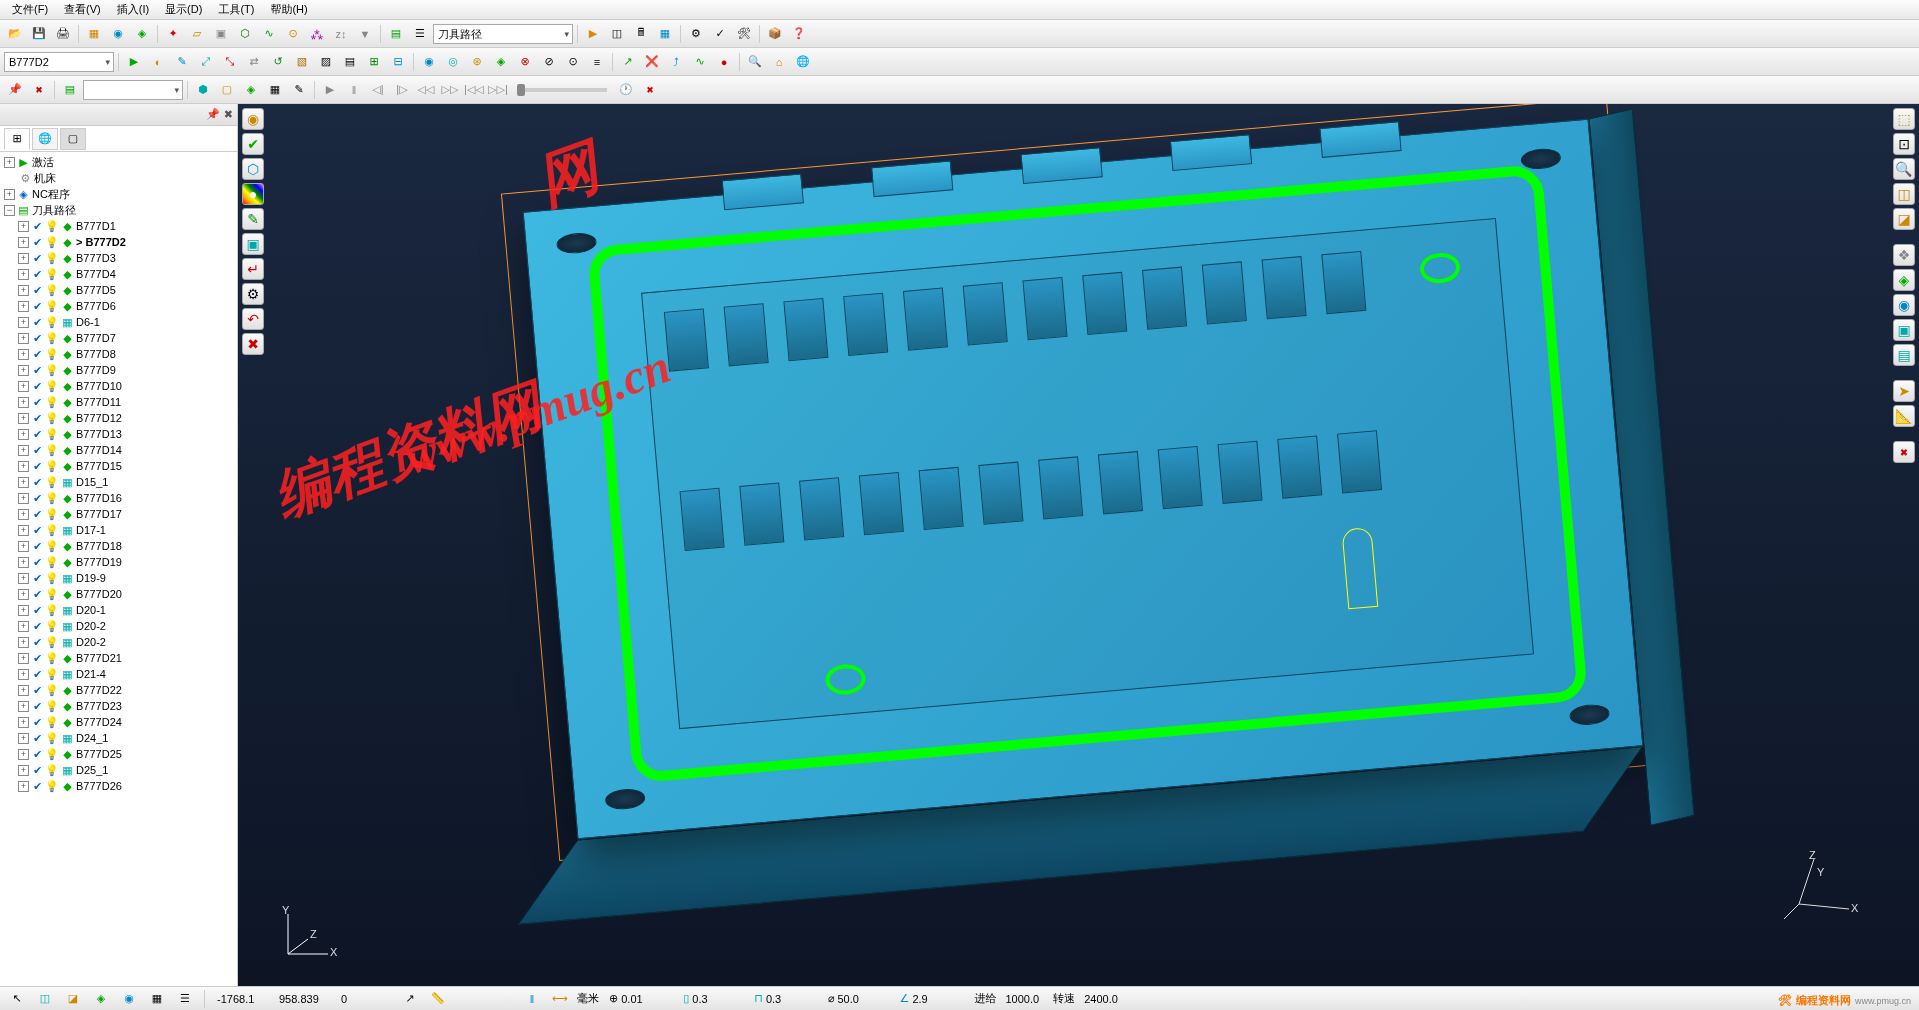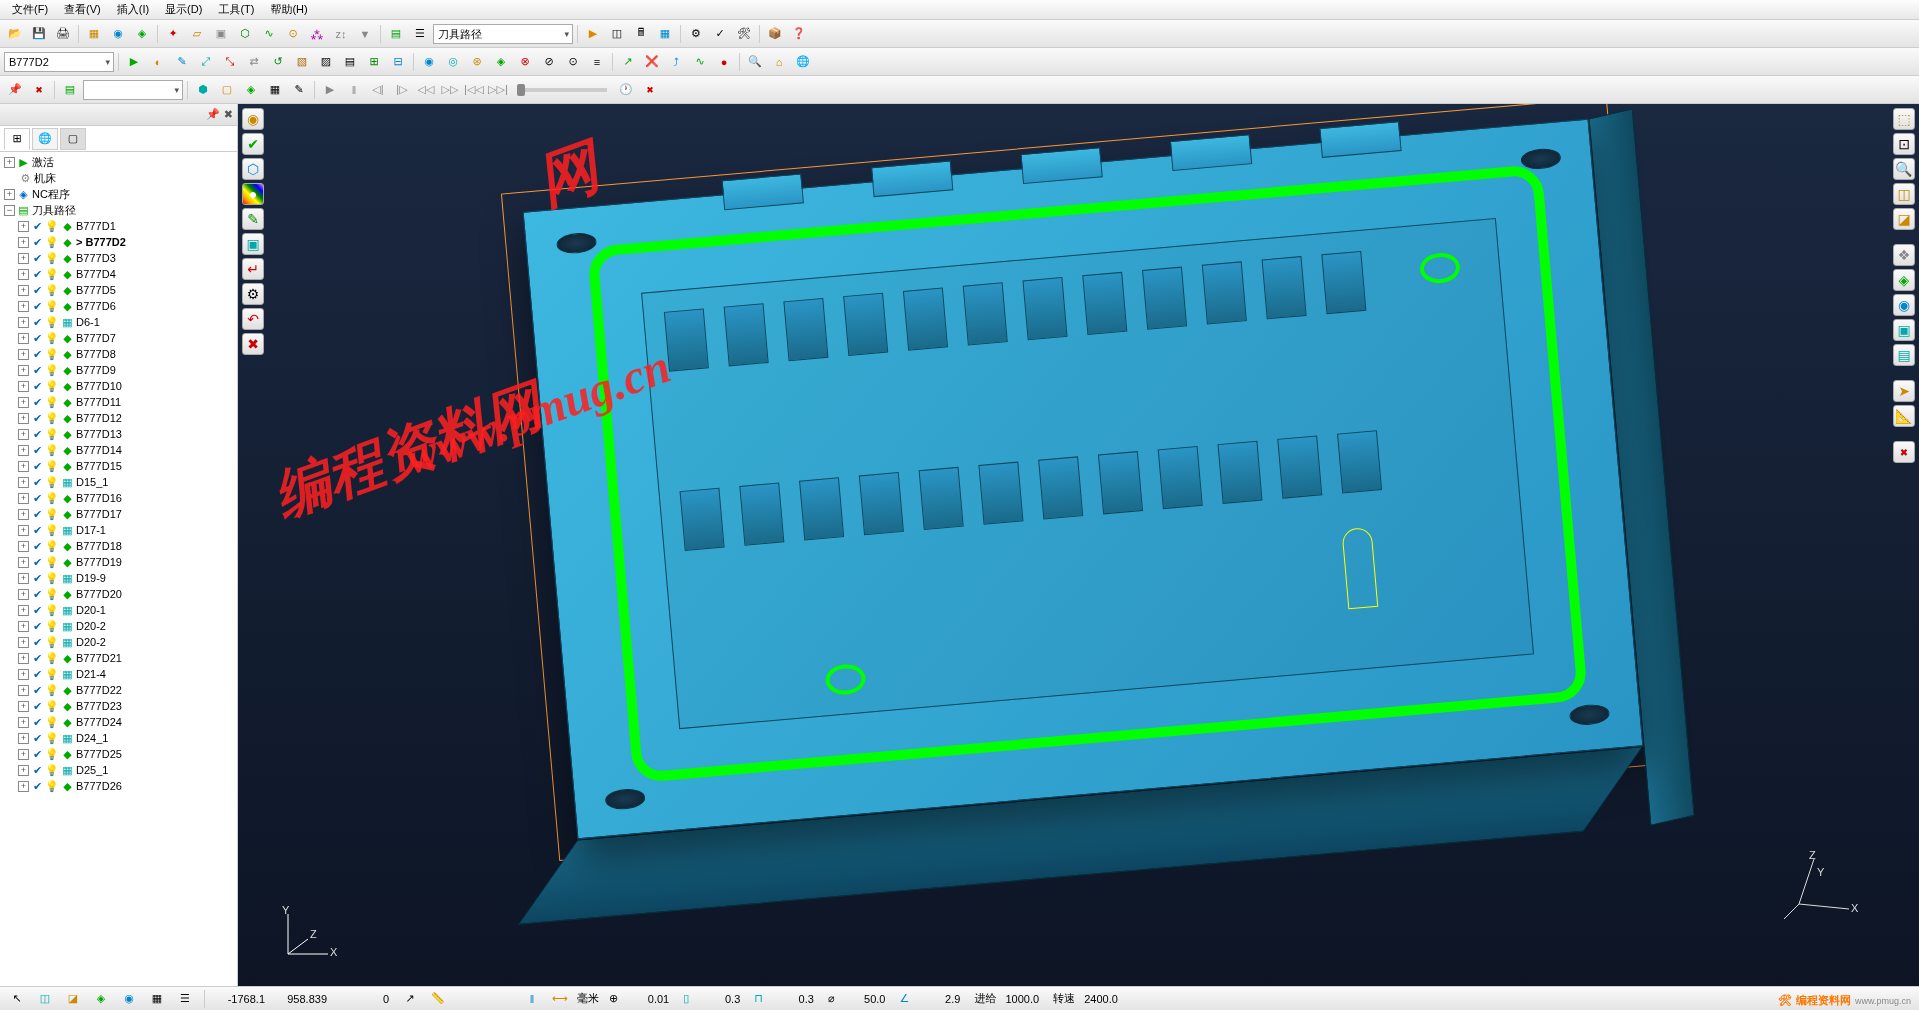--- a/index.html
+++ b/index.html
@@ -40,21 +40,21 @@
 .plate-side2 { position: absolute; right: -45px; top: 0; bottom: -80px; width: 45px; background: linear-gradient(90deg, #1a6a8a, #104a60); transform: skewY(-8deg); transform-origin: top left; border: 1px solid #063040; }
 .toolpath { position: absolute; inset: 40px 50px 50px 60px; border: 10px solid #00ff00; border-radius: 30px; }
 .inner-det { position: absolute; inset: 90px 100px 100px 110px; border: 1px solid #0d4560; background: rgba(0,0,0,0.04); }
 .tab-notch { position: absolute; width: 80px; height: 30px; background: linear-gradient(#3db8e0,#2a95c5); border: 1px solid #0d4560; }
 .hole { position: absolute; width: 40px; height: 20px; border-radius: 50%; background: radial-gradient(#1a3a50, #0d2030); border: 1px solid #063040; }
 .slot { position: absolute; width: 40px; height: 60px; background: linear-gradient(180deg,#2a95c5,#1a6a8a); border: 1px solid #0d4560; }
 .axis-indicator { position: absolute; font-size: 10px; color: #ddd; }
 .watermark { position: absolute; color: #ff2020; font-size: 48px; font-style: italic; font-weight: bold; transform: rotate(-20deg); pointer-events: none; opacity: 0.85; font-family: "Times New Roman", serif; }
 .statusbar { height: 24px; background: linear-gradient(#fafafa,#e4e4e4); border-top: 1px solid #ccc; display: flex; align-items: center; padding: 0 6px; gap: 6px; }
 .sb-field { display: flex; align-items: center; gap: 3px; padding: 0 4px; height: 18px; }
-.sb-val { min-width: 48px; text-align: right; }
+.sb-val { min-width: 48px; }
 .brand { position: absolute; right: 8px; bottom: 2px; font-size: 14px; font-weight: bold; color: #ff7700; display: flex; align-items: center; gap: 4px; }
 .brand small { font-size: 9px; color: #888; font-weight: normal; }
 </style>
 </head>
 <body>
 
 <div class="menubar">
   <span>文件(F)</span>
   <span>查看(V)</span>
   <span>插入(I)</span>

